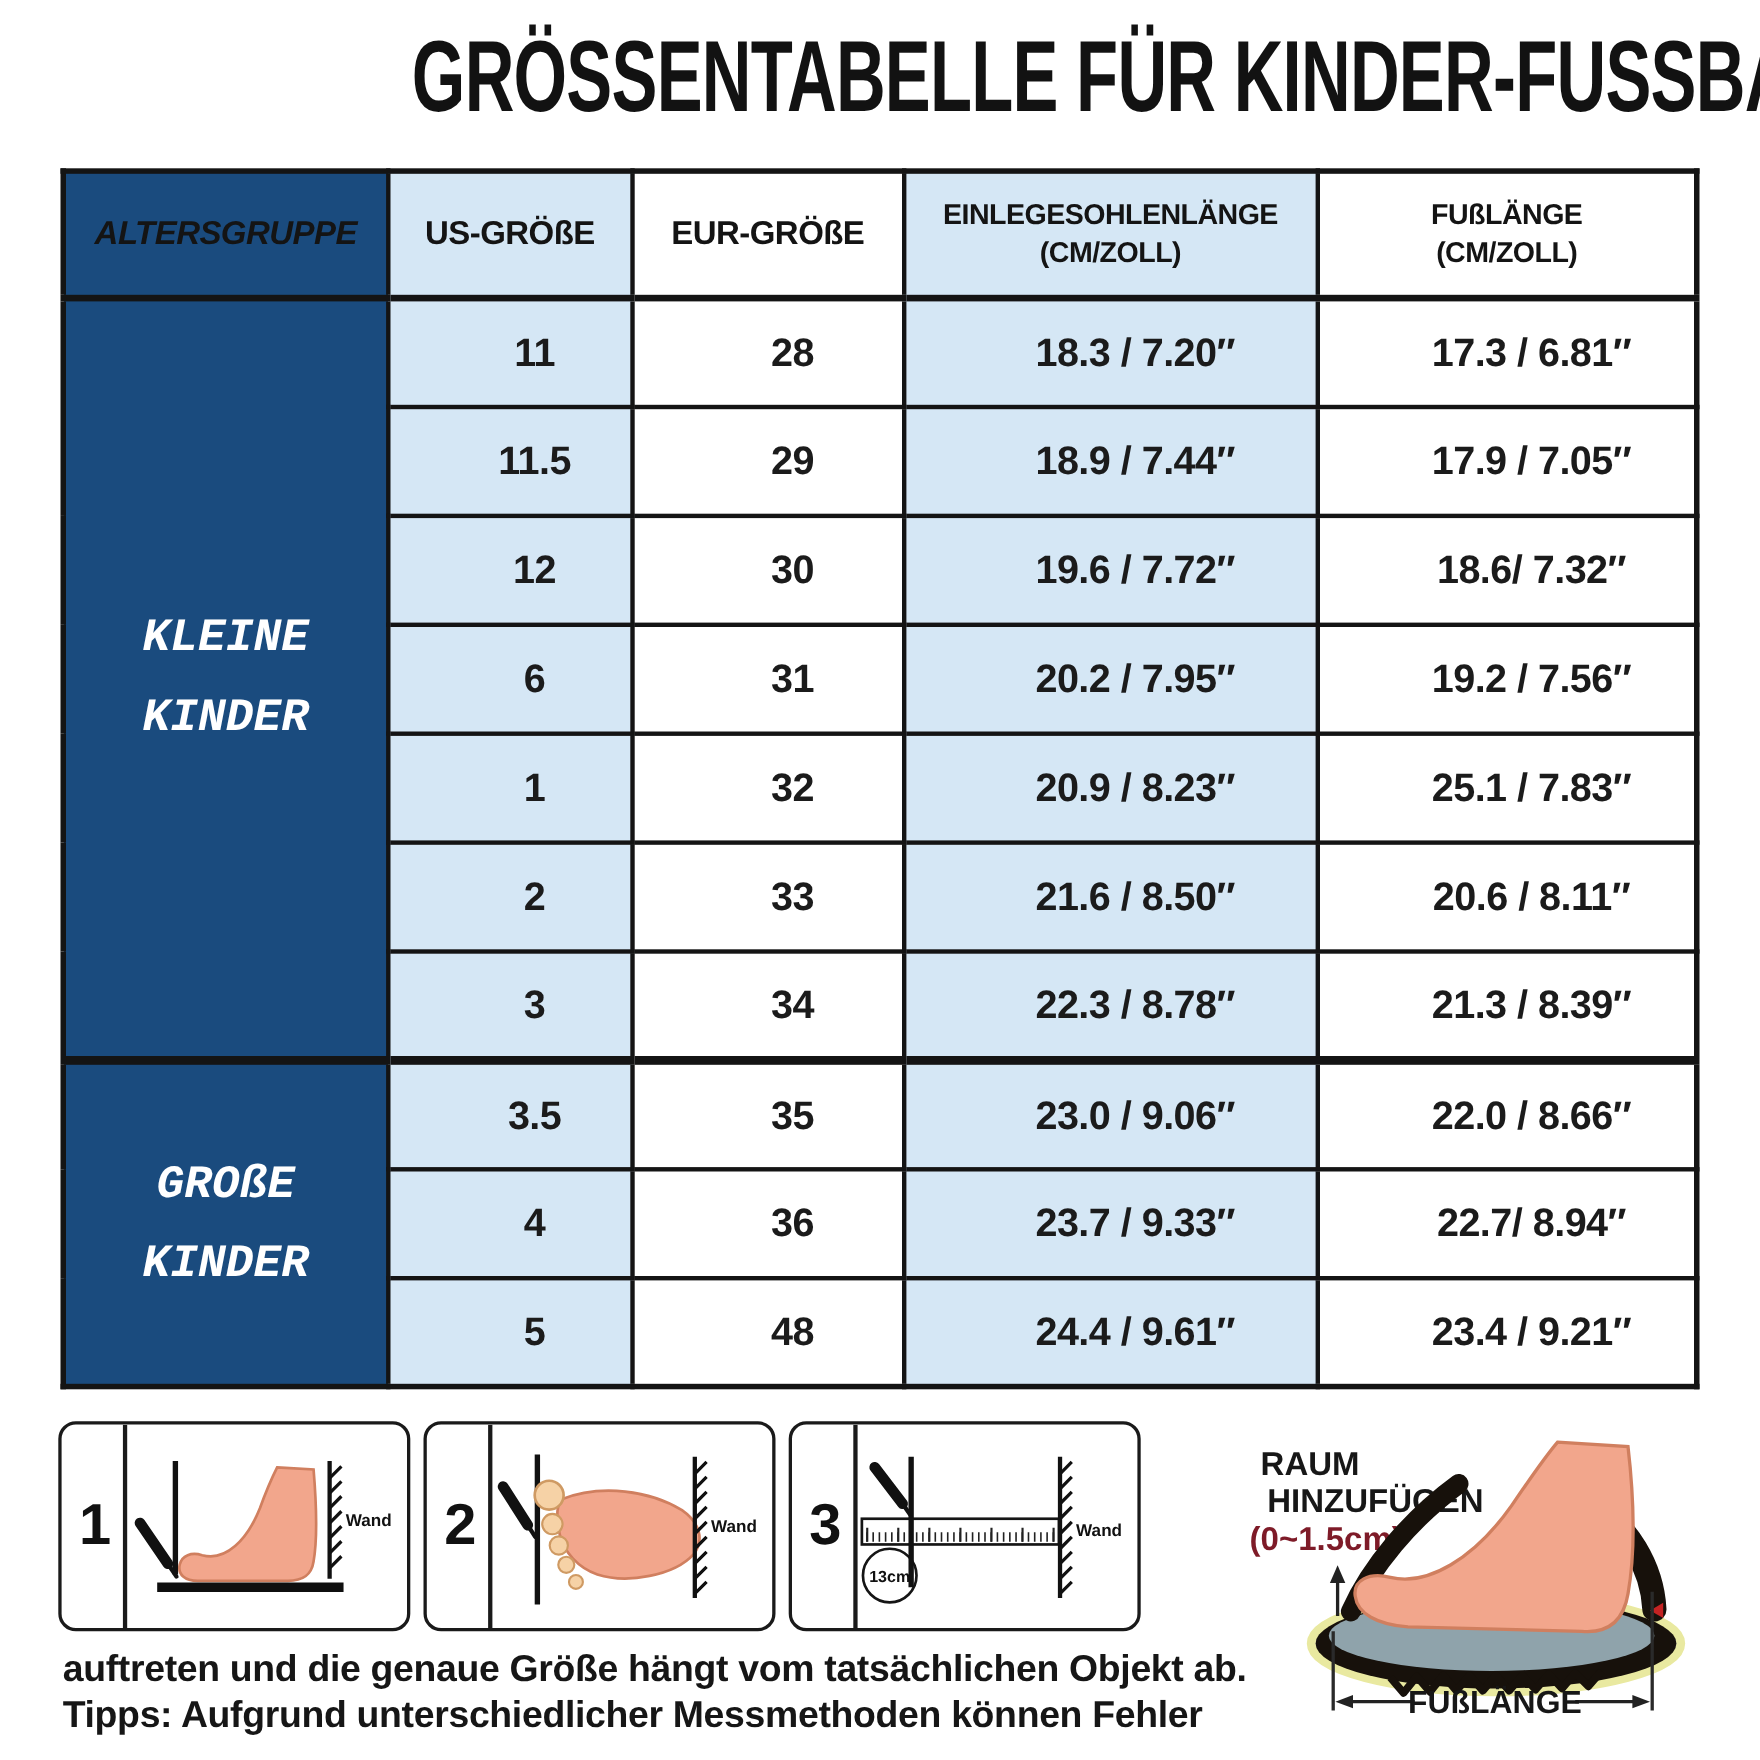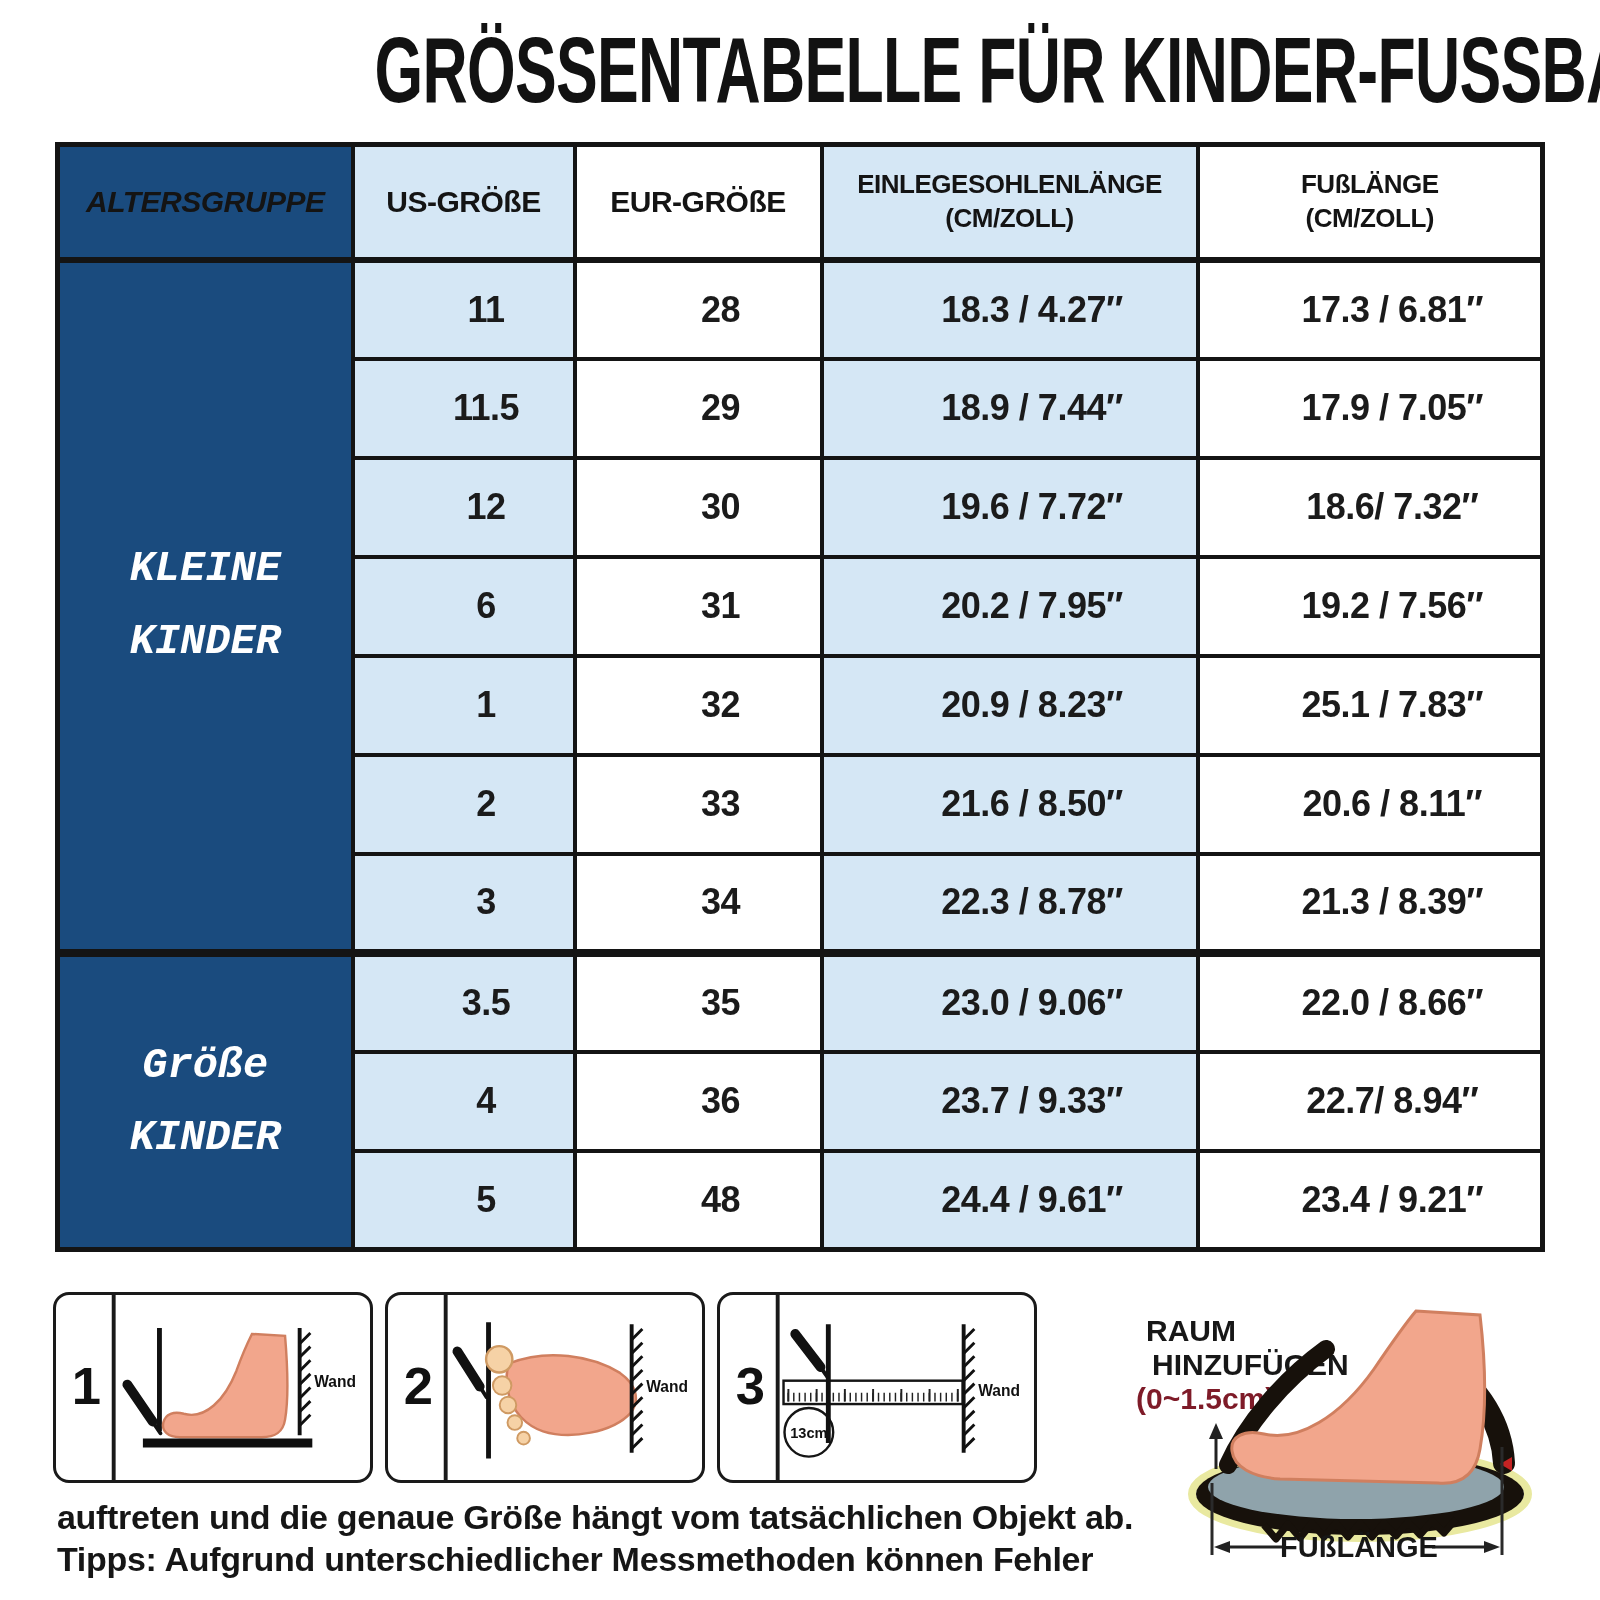--- a/index.html
+++ b/index.html
@@ -11,21 +11,21 @@
   
   .title { position:absolute; top:18px; left:0; width:100%; text-align:center; }
   .title-inner {
     display:inline-block; font-size:92px; font-weight:700; color:#121212;
     white-space:nowrap; transform:scale(0.68,1.0); transform-origin:center top;
     letter-spacing:-1px;
   }
 
   
   .size-table {
-    position:absolute; left:55px; top:142px; width:1485px;
+    position:absolute; left:55px; top:153px; width:1485px;
     border-collapse:collapse; table-layout:fixed;
     border:5px solid var(--table-border,#141414);
   }
   .size-table th, .size-table td {
     border:4px solid var(--table-border,#141414);
     text-align:center; vertical-align:middle; padding:0;
   }
   .size-table thead tr { height:115px; }
   .size-table tbody tr { height:99px; }
   .size-table th {
@@ -97,21 +97,21 @@
 (CM/ZOLL)</th>
         <th class="c-white small">FUßLÄNGE
 (CM/ZOLL)</th>
       </tr>
     </thead>
     <tbody>
       <tr>
         <td rowspan="7" class="group-cell">KLEINE KINDER</td>
         <td class="c-blue val">11</td>
         <td class="c-white val">28</td>
-        <td class="c-blue val">18.3 / 4.27″</td>
+        <td class="c-blue val">18.3 / 7.20″</td>
         <td class="c-white val">17.3 / 6.81″</td>
       </tr>
       <tr>
         <td class="c-blue val">11.5</td>
         <td class="c-white val">29</td>
         <td class="c-blue val">18.9 / 7.44″</td>
         <td class="c-white val">17.9 / 7.05″</td>
       </tr>
       <tr>
         <td class="c-blue val">12</td>
@@ -137,21 +137,21 @@
         <td class="c-blue val">21.6 / 8.50″</td>
         <td class="c-white val">20.6 / 8.11″</td>
       </tr>
       <tr>
         <td class="c-blue val">3</td>
         <td class="c-white val">34</td>
         <td class="c-blue val">22.3 / 8.78″</td>
         <td class="c-white val">21.3 / 8.39″</td>
       </tr>
       <tr class="group-start">
-        <td rowspan="3" class="group-cell">Größe KINDER</td>
+        <td rowspan="3" class="group-cell">GROßE KINDER</td>
         <td class="c-blue val">3.5</td>
         <td class="c-white val">35</td>
         <td class="c-blue val">23.0 / 9.06″</td>
         <td class="c-white val">22.0 / 8.66″</td>
       </tr>
       <tr>
         <td class="c-blue val">4</td>
         <td class="c-white val">36</td>
         <td class="c-blue val">23.7 / 9.33″</td>
         <td class="c-white val">22.7/ 8.94″</td>

